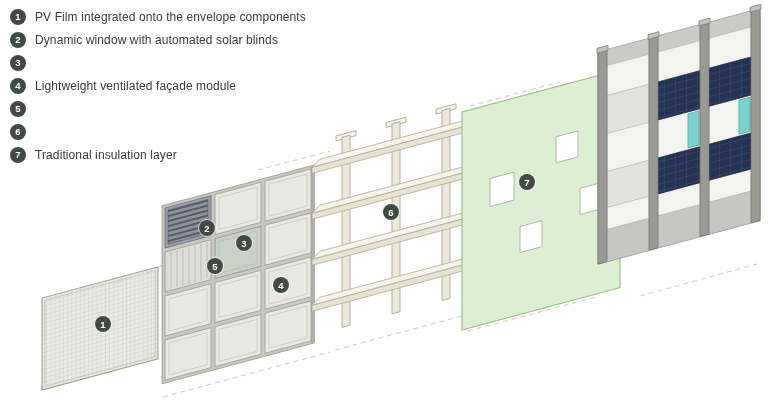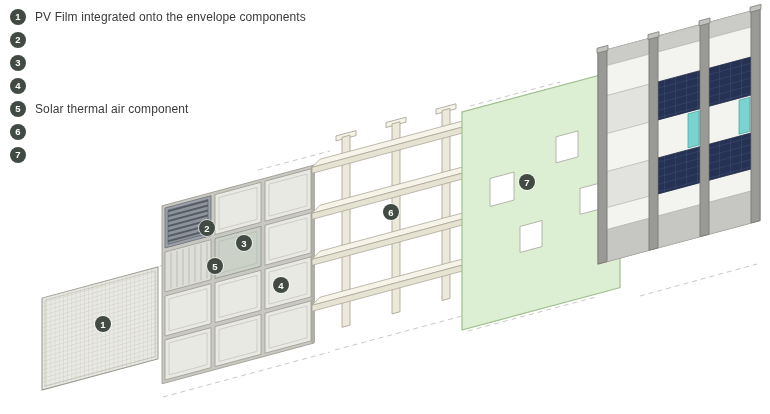--- a/index.html
+++ b/index.html
@@ -193,36 +193,38 @@
     </g>
   </svg>
 
   <div class="legend">
     <div class="legend-row">
       <span class="badge">1</span>
       <span class="legend-label">PV Film integrated onto the envelope components</span>
     </div>
     <div class="legend-row">
       <span class="badge">2</span>
+      <span class="legend-label">Dynamic window with automated solar blinds</span>
     </div>
     <div class="legend-row">
       <span class="badge">3</span>
     </div>
     <div class="legend-row">
       <span class="badge">4</span>
+      <span class="legend-label">Lightweight ventilated façade module</span>
     </div>
     <div class="legend-row">
       <span class="badge">5</span>
-      <span class="legend-label">Solar thermal air component</span>
     </div>
     <div class="legend-row">
       <span class="badge">6</span>
     </div>
     <div class="legend-row">
       <span class="badge">7</span>
+      <span class="legend-label">Traditional insulation layer</span>
     </div>
   </div>
 
   <div class="dbadge" style="left:95px;  top:316px;">1</div>
   <div class="dbadge" style="left:199px; top:220px;">2</div>
   <div class="dbadge" style="left:236px; top:235px;">3</div>
   <div class="dbadge" style="left:273px; top:277px;">4</div>
   <div class="dbadge" style="left:207px; top:258px;">5</div>
   <div class="dbadge" style="left:383px; top:204px;">6</div>
   <div class="dbadge" style="left:519px; top:174px;">7</div>

